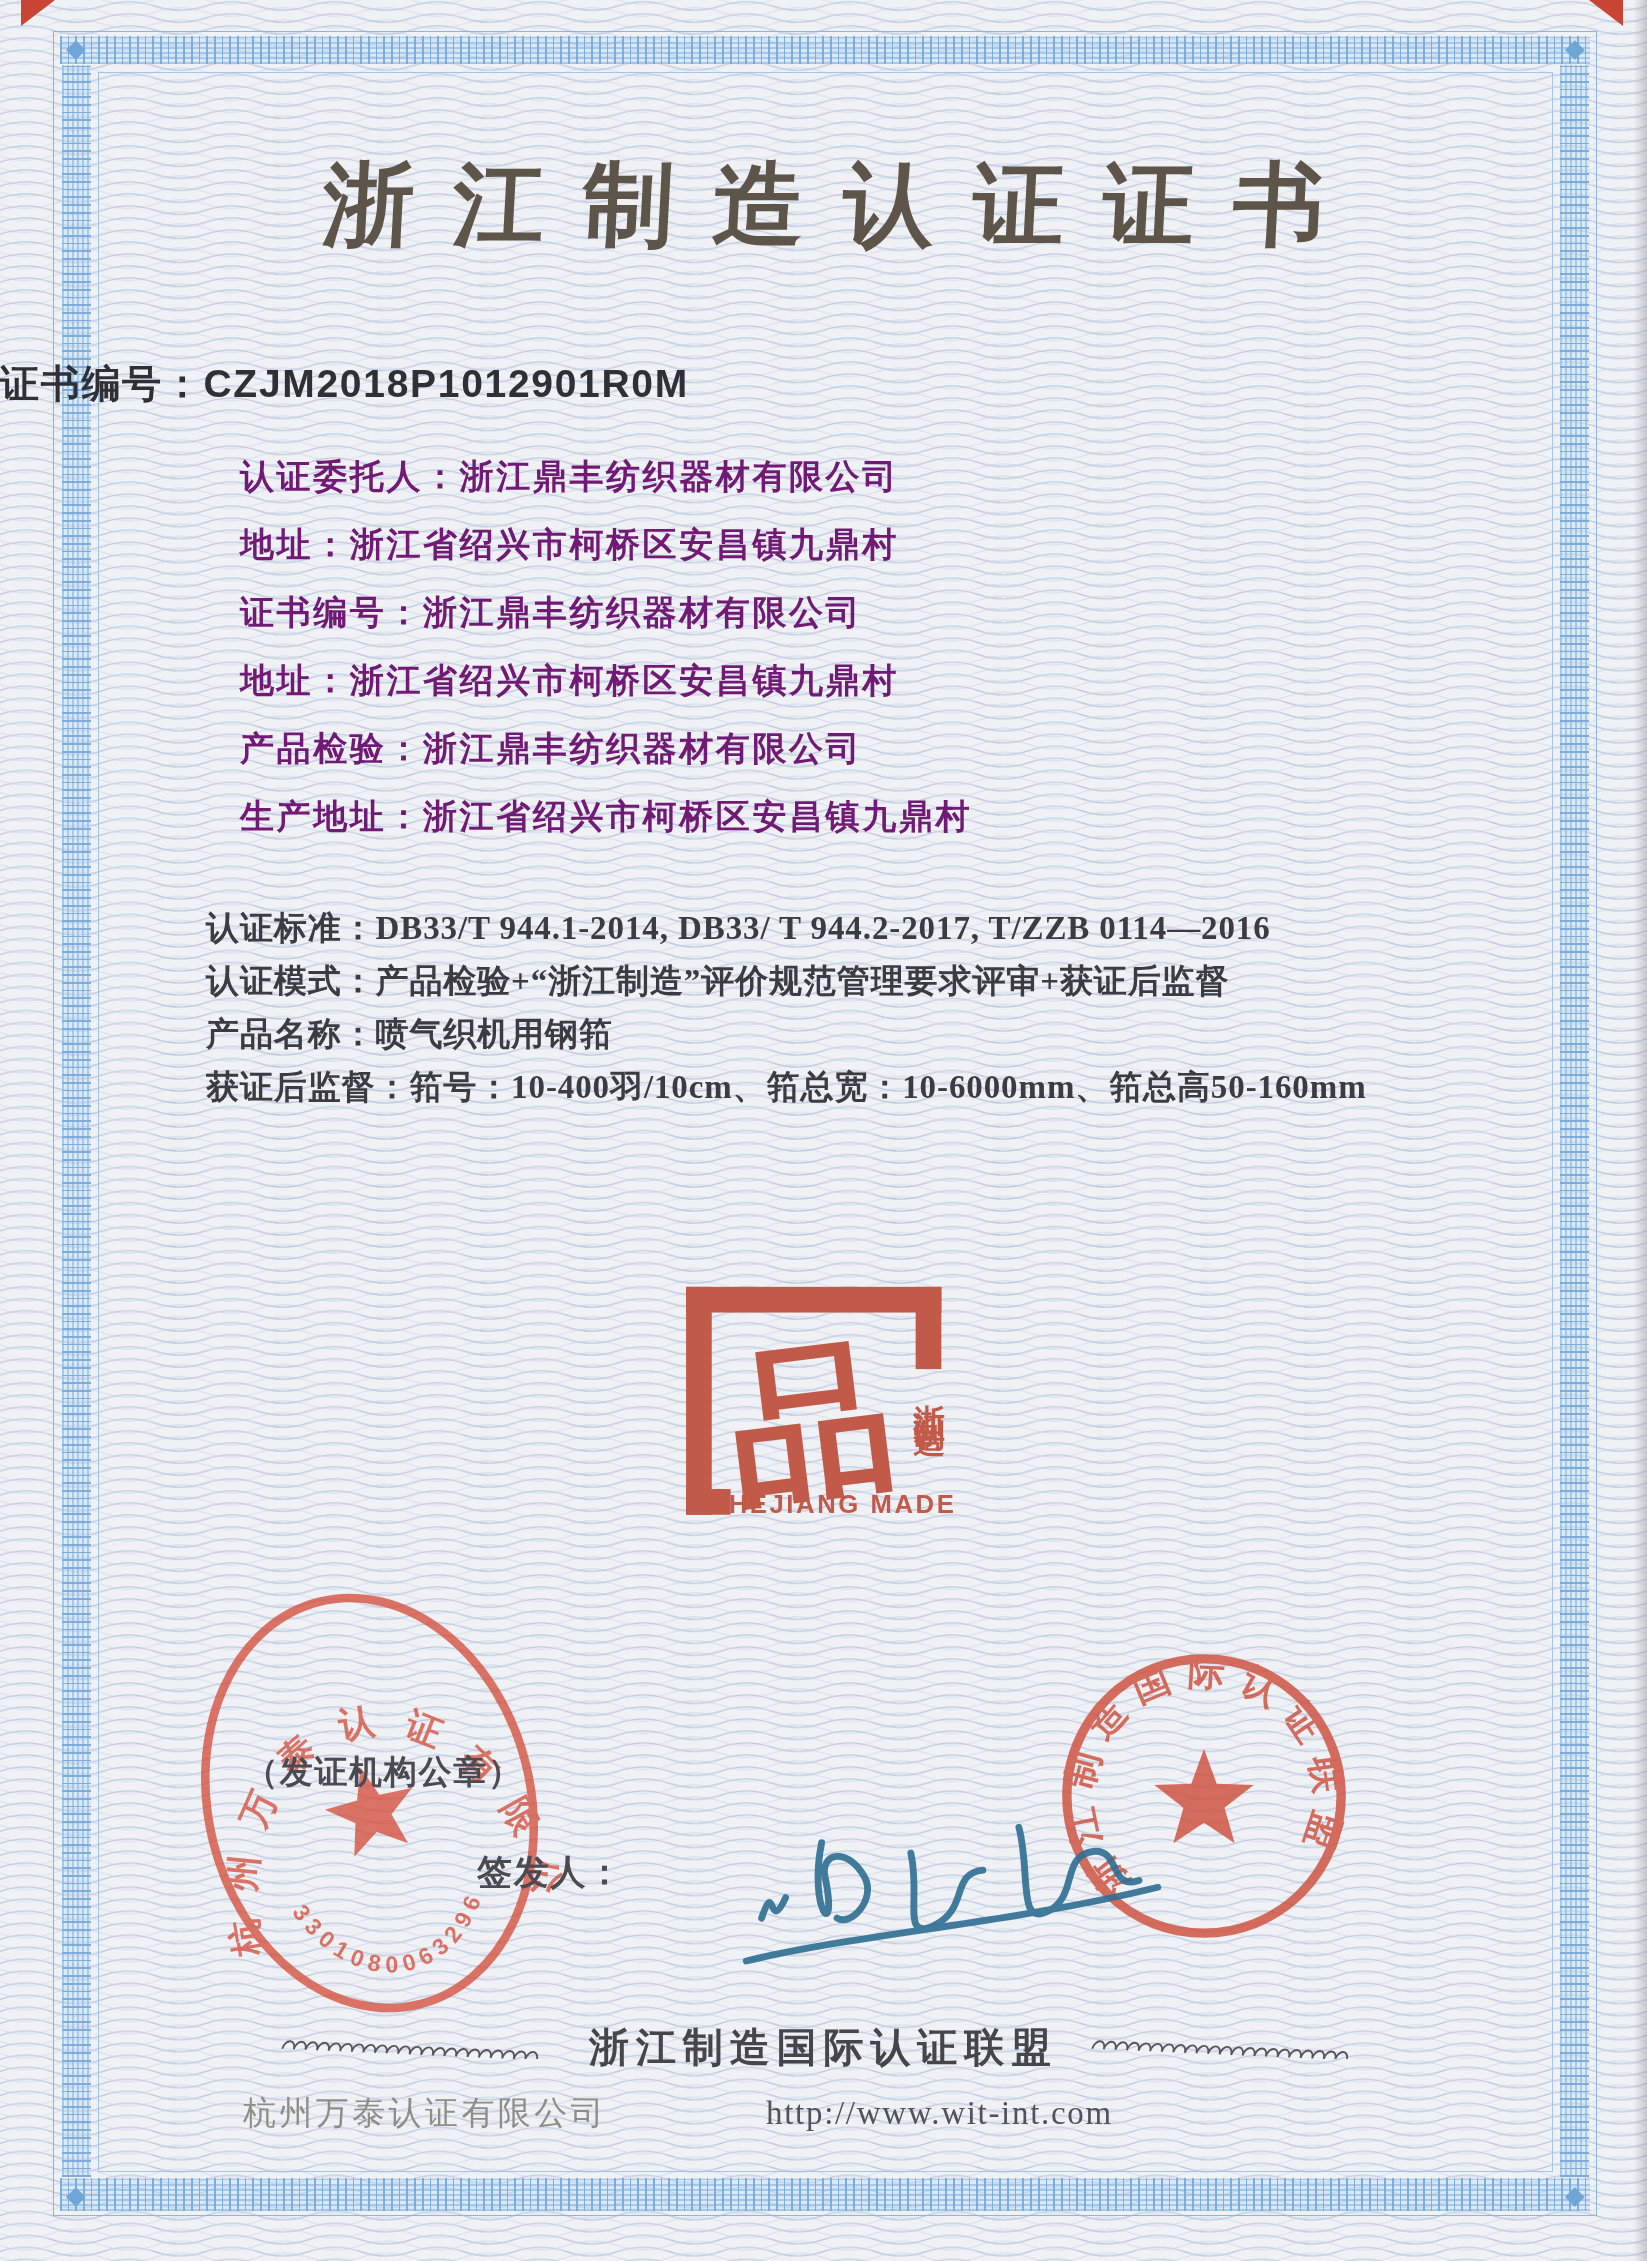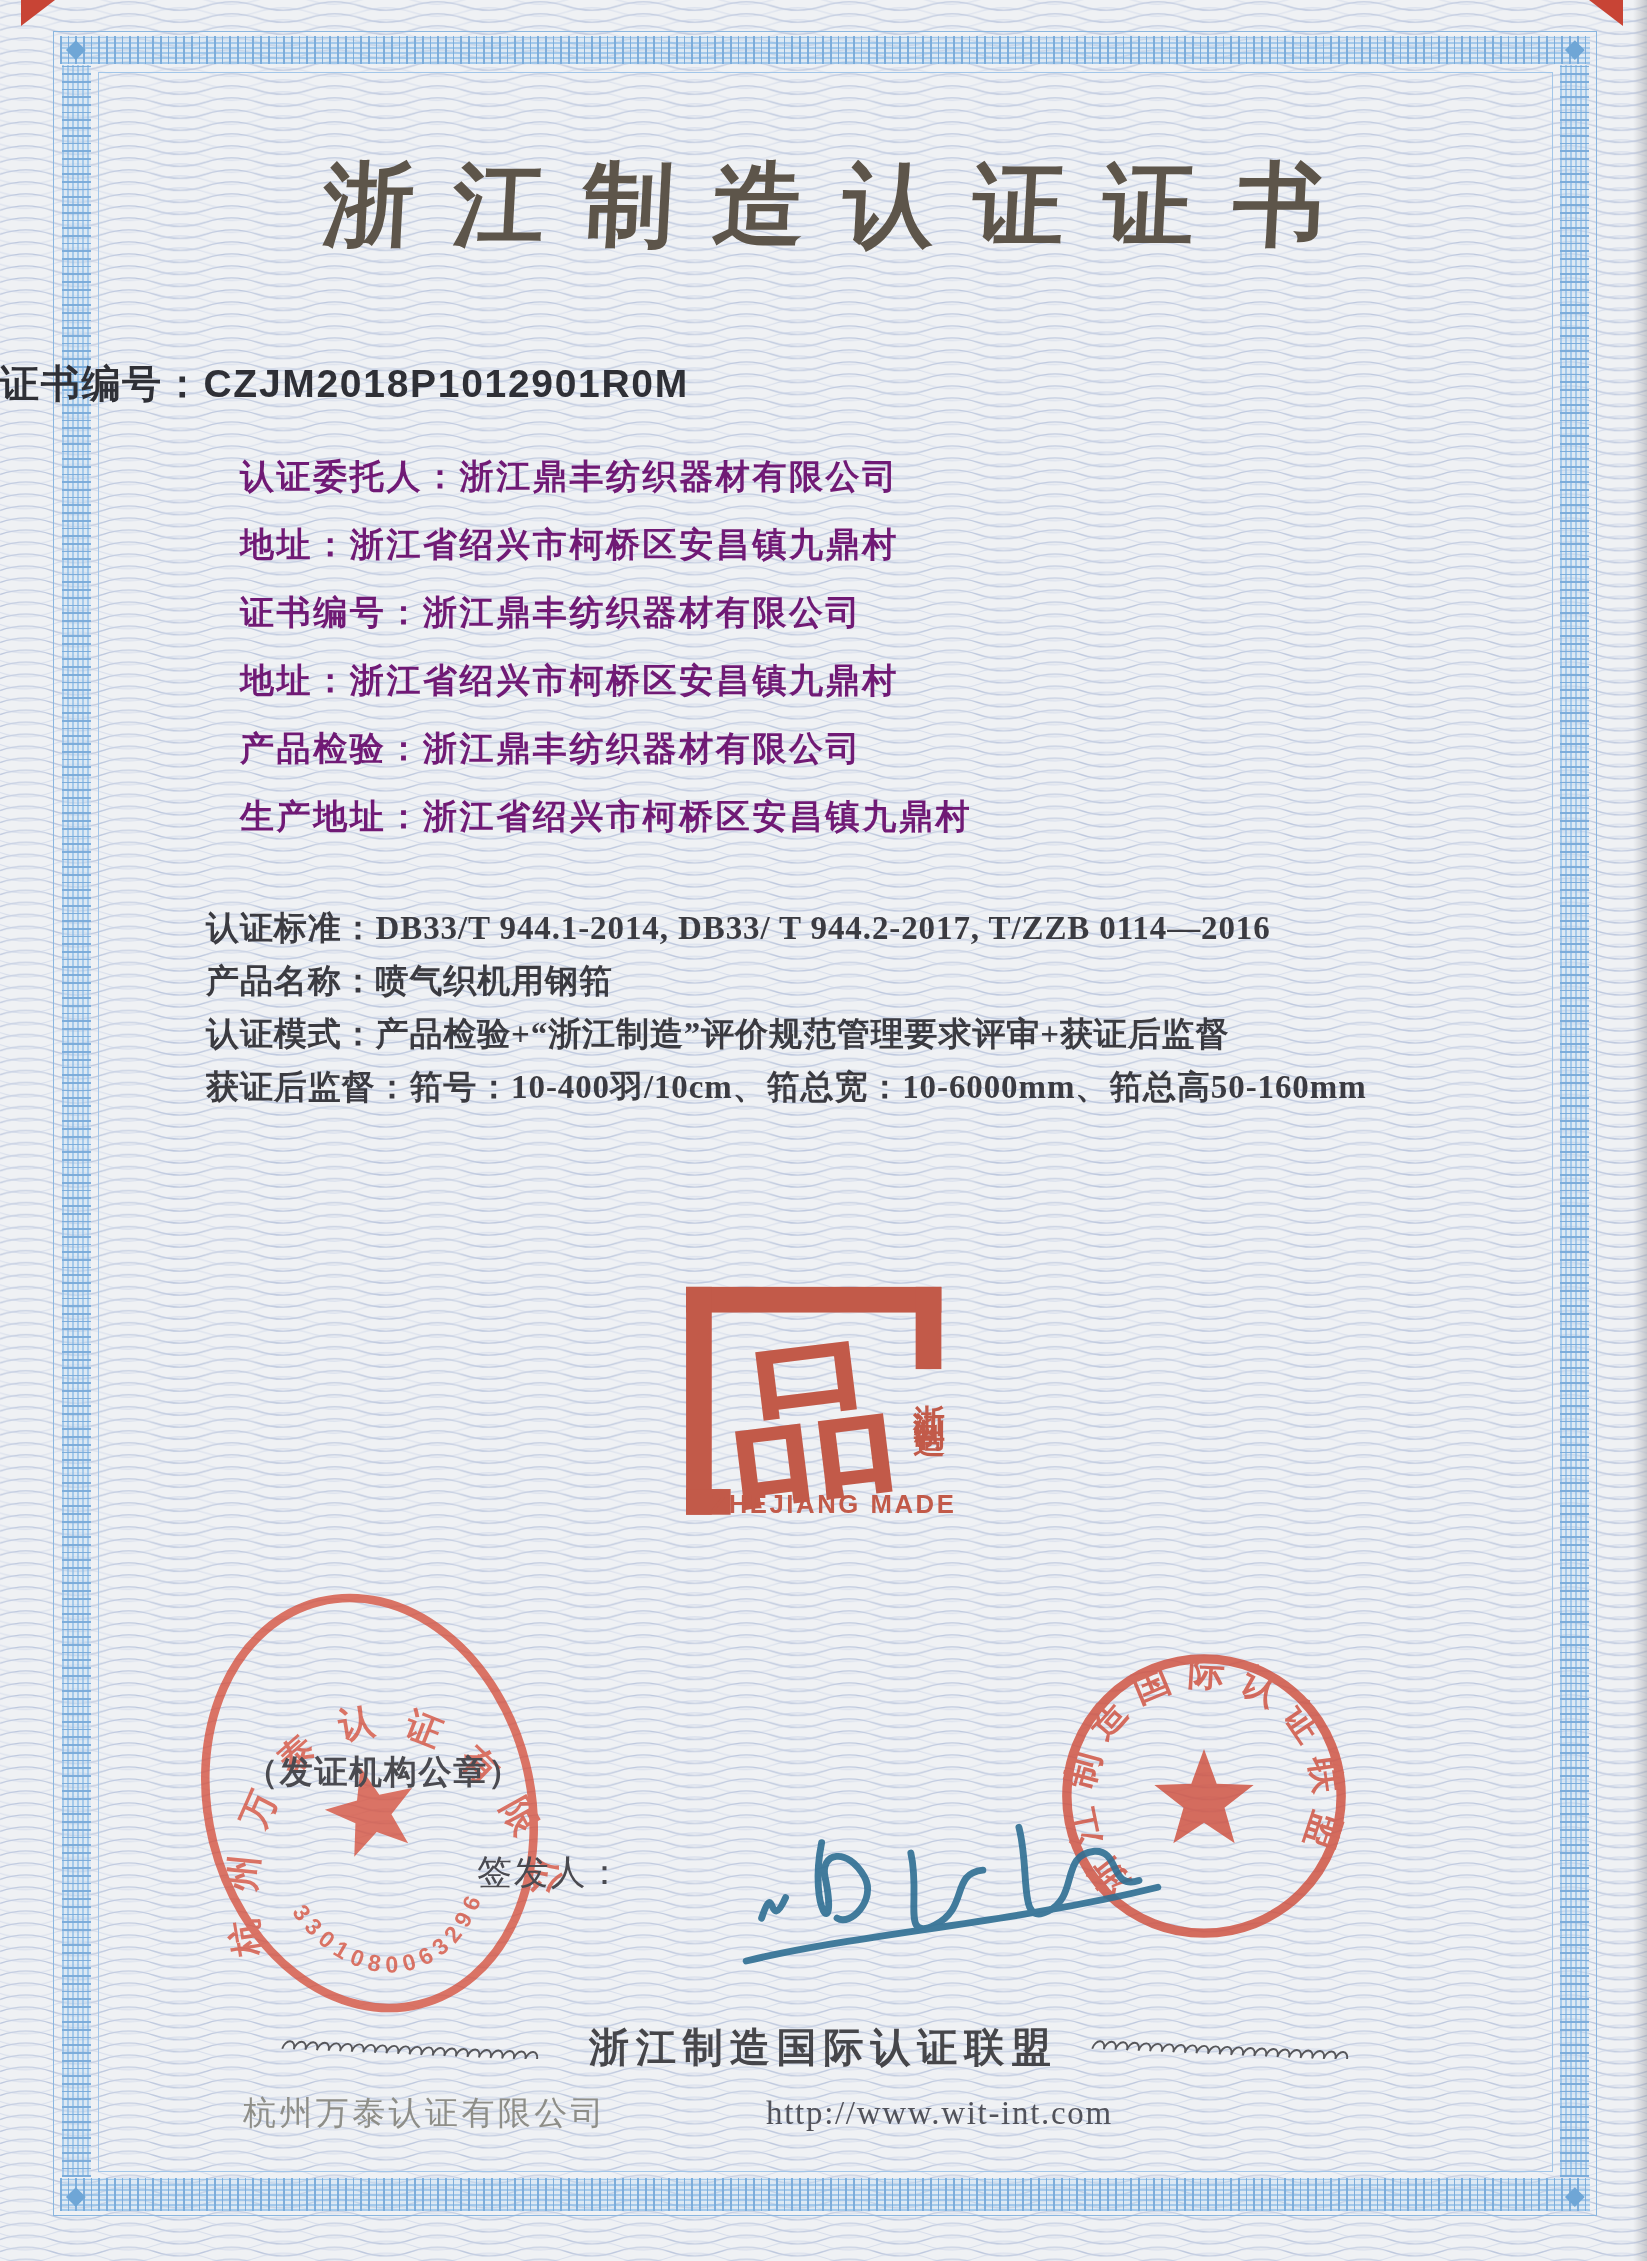--- a/index.html
+++ b/index.html
@@ -57,21 +57,21 @@
   .specs .row{height:53px;line-height:53px;font-size:33px;font-weight:700;color:#3b3b41;letter-spacing:0.9px;}
 
   .statement{position:absolute;left:250px;top:1141px;width:1167px;margin:0;z-index:3;
     font-size:33px;line-height:51px;color:#45454b;text-indent:65px;text-align:justify;letter-spacing:0.9px;}
 
   .dates{position:absolute;left:244px;top:1565px;z-index:3;}
   .dates .row{height:52px;line-height:52px;font-size:35px;font-weight:700;color:#3b3b41;letter-spacing:1.7px;}
   .seal-note{position:absolute;left:245px;top:1750px;z-index:3;
     font-size:33px;font-weight:700;color:#4a4a50;letter-spacing:1.7px;}
   .issuer{position:absolute;left:477px;top:1849px;z-index:3;
-    font-size:35px;font-weight:400;color:#4a4a50;letter-spacing:1.7px;text-align:right;}
+    font-size:35px;font-weight:700;color:#4a4a50;letter-spacing:1.7px;text-align:right;}
 
   .footer-alliance{position:absolute;left:0;right:0;top:2016px;height:62px;z-index:3;
     display:flex;justify-content:center;align-items:center;gap:29px;}
   .footer-alliance .name{font-size:40px;font-weight:700;color:#46464a;letter-spacing:6.9px;}
   .footer-company{position:absolute;left:243px;top:2091px;z-index:3;
     font-size:33px;color:#8e8e88;letter-spacing:3.4px;}
   .footer-url{position:absolute;left:766px;top:2095px;z-index:3;
     font-size:33px;color:#51525a;letter-spacing:1.7px;
     font-family:"Liberation Serif","DejaVu Serif",serif;}
 
@@ -124,22 +124,22 @@
     <div class="row"><span>认证委托人：</span><span>浙江鼎丰纺织器材有限公司</span></div>
     <div class="row"><span>地址：</span><span>浙江省绍兴市柯桥区安昌镇九鼎村</span></div>
     <div class="row"><span>证书编号：</span><span>浙江鼎丰纺织器材有限公司</span></div>
     <div class="row"><span>地址：</span><span>浙江省绍兴市柯桥区安昌镇九鼎村</span></div>
     <div class="row"><span>产品检验：</span><span>浙江鼎丰纺织器材有限公司</span></div>
     <div class="row"><span>生产地址：</span><span>浙江省绍兴市柯桥区安昌镇九鼎村</span></div>
   </div>
 
   <div class="specs">
     <div class="row"><span>认证标准：</span><span>DB33/T 944.1-2014, DB33/ T 944.2-2017, T/ZZB 0114—2016</span></div>
+    <div class="row"><span>认证模式：</span><span>产品检验+“浙江制造”评价规范管理要求评审+获证后监督</span></div>
     <div class="row"><span>产品名称：</span><span>喷气织机用钢筘</span></div>
-    <div class="row"><span>认证模式：</span><span>产品检验+“浙江制造”评价规范管理要求评审+获证后监督</span></div>
     <div class="row"><span>获证后监督：</span><span>筘号：10-400羽/10cm、筘总宽：10-6000mm、筘总高50-160mm</span></div>
   </div>
 
 
   <svg class="logo-svg" width="288" height="257" viewBox="0 0 336 300">
     <g fill="#c25a49">
       <rect x="14" y="8" width="298" height="30"></rect>
       <rect x="282" y="8" width="30" height="96"></rect>
       <rect x="14" y="8" width="30" height="266"></rect>
       <rect x="14" y="244" width="52" height="30"></rect>

